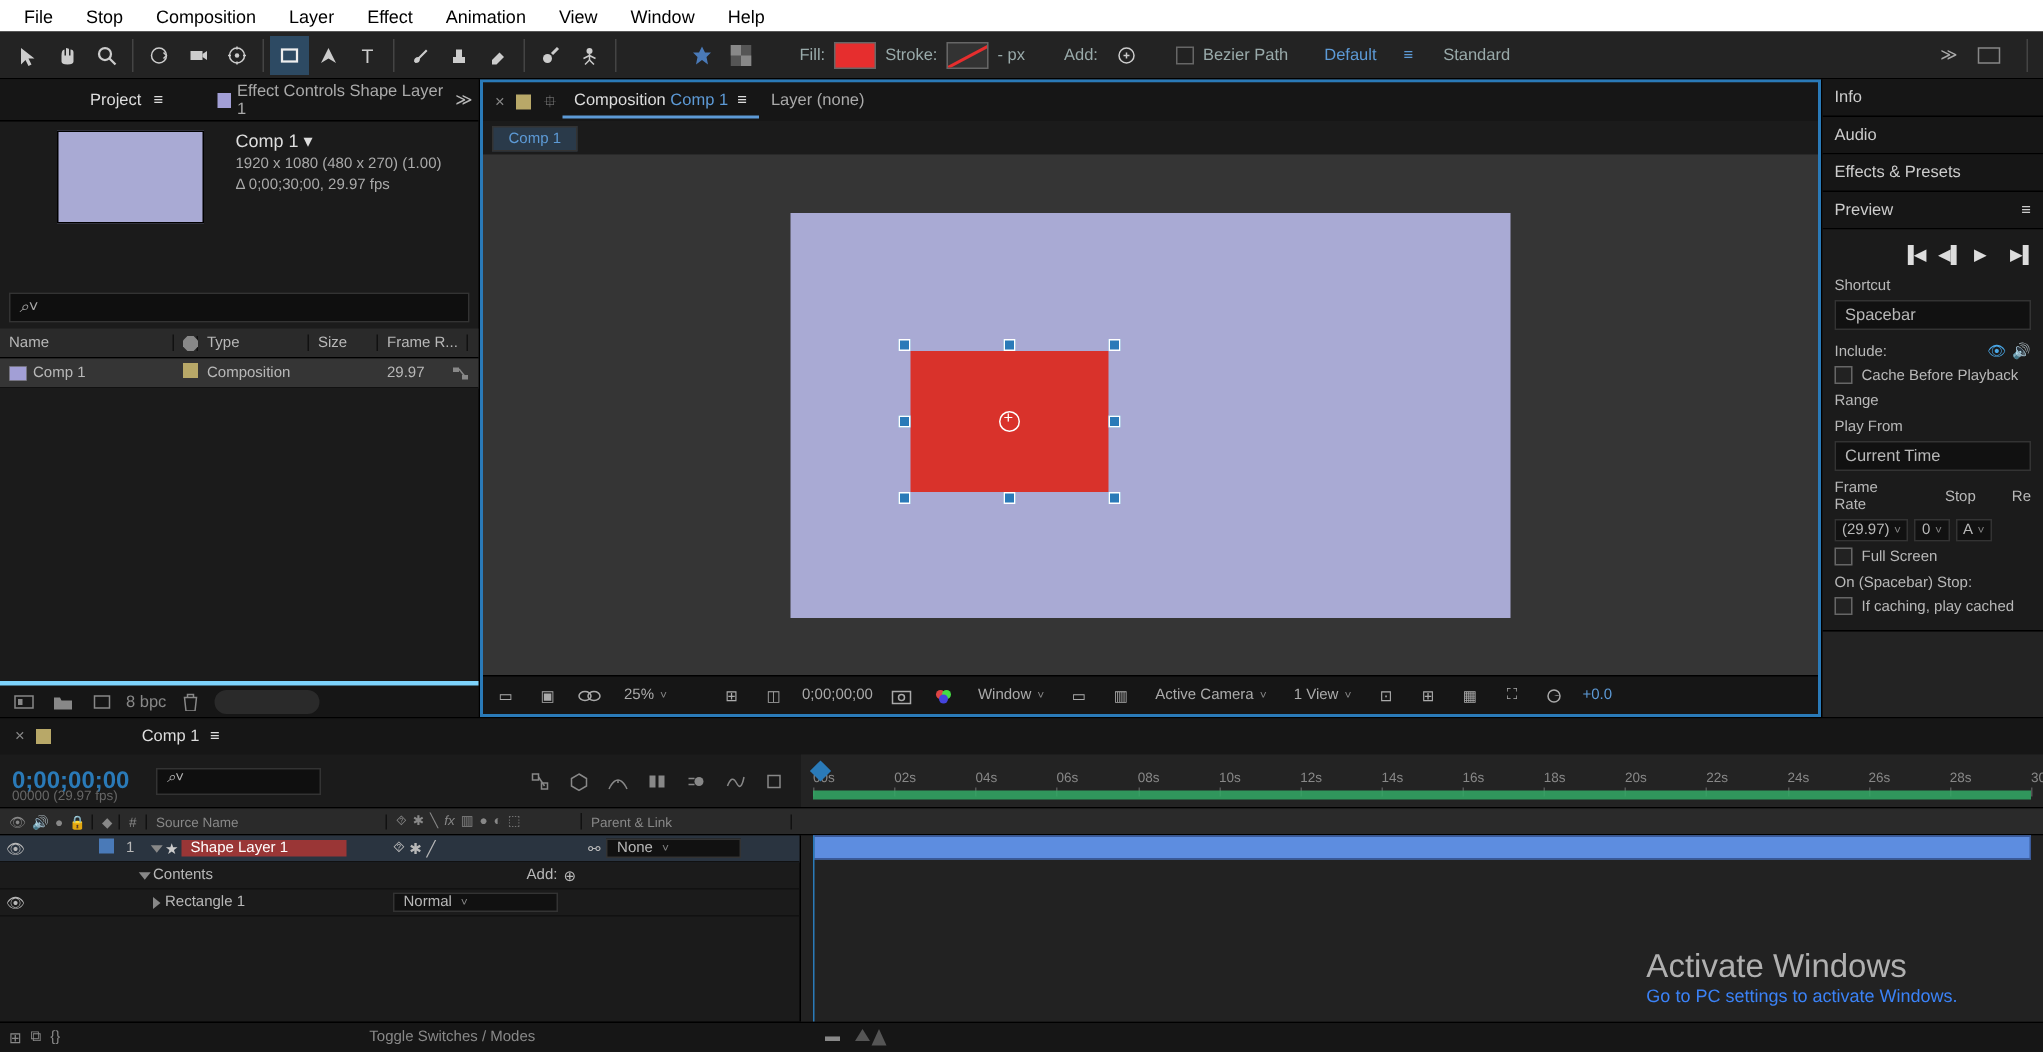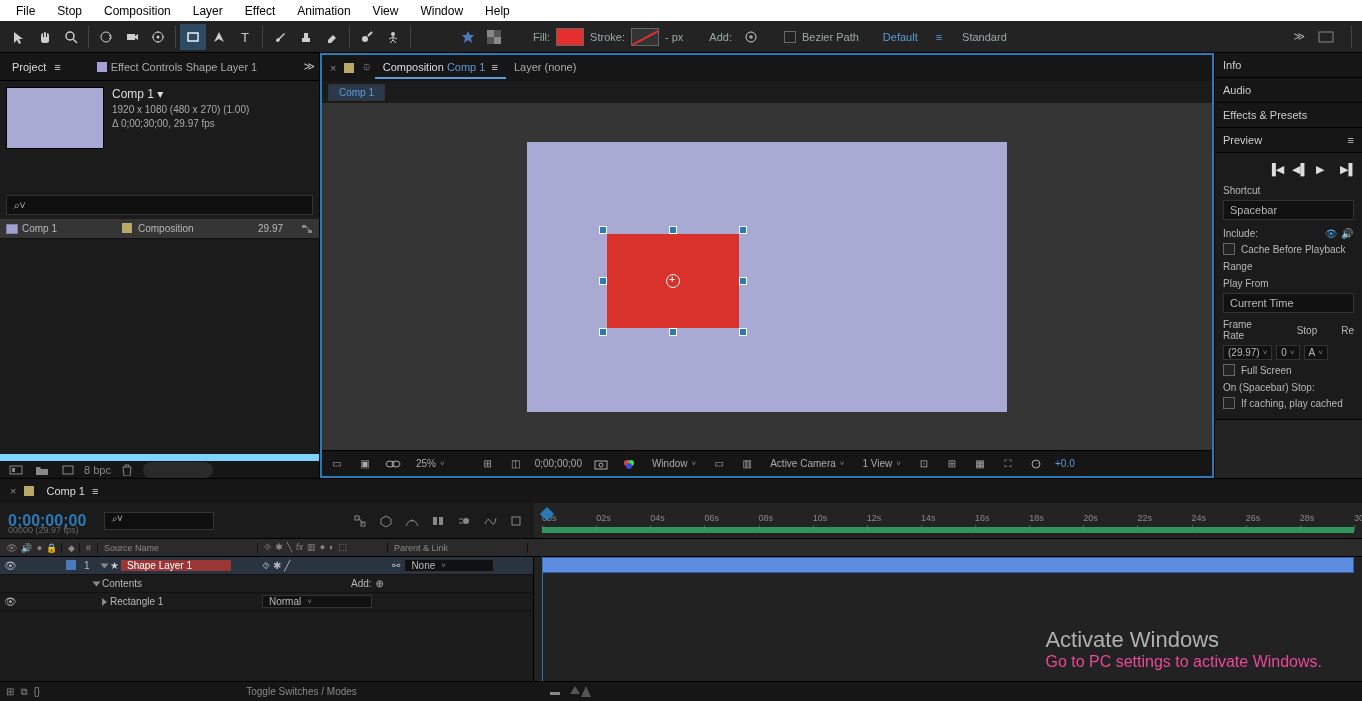--- a/index.html
+++ b/index.html
@@ -25,37 +25,37 @@
 
 
 .main { display: flex; height: 425px; }
 .left-panel { width: 320px; background: #1b1b1b; border-right: 1px solid #000; display: flex; flex-direction: column; }
 .center-panel { flex: 1; background: #232323; border: 2px solid #2a7ab8; display: flex; flex-direction: column; }
 .right-panel { width: 148px; background: #232323; border-left: 1px solid #000; display: flex; flex-direction: column; overflow: hidden; }
 
 
 .ptabs { height: 28px; background: #161616; display: flex; align-items: center; padding: 0 4px; font-size: 11px; border-bottom: 1px solid #000; }
 .ptab { padding: 4px 8px; color: #aaa; display: flex; align-items: center; gap: 4px; }
-.ptab.active { color: #ddd; }
+.ptab.active { color: #ddd; margin-left: 48px; }
 .ptab .menu-i { margin-left: 4px; }
 .push { margin-left: auto; }
 
 
-.proj-head { display: flex; padding: 6px; gap: 8px; }
+.proj-head { display: flex; padding: 6px; gap: 21px; margin-left: 32px; }
 .proj-thumb { width: 98px; height: 62px; background: #a9aad4; border: 1px solid #000; }
 .proj-meta { font-size: 10px; line-height: 14px; color: #aaa; }
 .proj-meta .title { color: #ddd; font-size: 12px; margin-bottom: 2px; }
 .search-row { padding: 0 6px; margin: 10px 0 4px; }
 .search-row .sb { background: #0f0f0f; border: 1px solid #333; height: 20px; border-radius: 0; display: flex; align-items: center; padding: 0 6px; color: #aaa; font-style: italic; }
 
 .proj-cols { display: flex; background: #2a2a2a; height: 20px; align-items: center; font-size: 10px; border-bottom: 1px solid #000; }
 .proj-cols .col { padding: 0 6px; border-right: 1px solid #111; }
 .proj-row { display: flex; height: 20px; align-items: center; background: #353535; font-size: 10px; border-bottom: 1px solid #111; }
 .proj-row .cell { padding: 0 6px; }
-.proj-bottom { margin-top: auto; height: 24px; background: #161616; display: flex; align-items: center; gap: 6px; padding: 0 6px; border-top: 7px solid #7dd3fc; }
+.proj-bottom { margin-top: auto; height: 24px; background: #161616; display: flex; align-items: center; gap: 6px; padding: 0 6px; border-top: 3px solid #7dd3fc; }
 .bbtn { width: 20px; height: 18px; display: flex; align-items: center; justify-content: center; color: #888; }
 .bpill { background: #2a2a2a; height: 16px; width: 70px; border-radius: 8px; }
 
 
 .ctabs { height: 26px; display: flex; align-items: center; font-size: 11px; padding: 0 4px; background: #161616; }
 .ctab { padding: 4px 8px; color: #aaa; border-bottom: 2px solid transparent; }
 .ctab.active { color: #ddd; border-bottom: 2px solid #5d9ad6; }
 .ctab .blue { color: #5d9ad6; }
 .ctab-sub { height: 22px; background: #1b1b1b; display: flex; align-items: center; padding: 0 6px; }
 .ctab-sub .chip { background: #2a3a4a; color: #5d9ad6; padding: 2px 10px; border: 1px solid #333; font-size: 10px; }
@@ -116,23 +116,23 @@
 .tri.down { transform: rotate(90deg); }
 .bar { position: absolute; left: 8px; right: 8px; height: 16px; background: #5d8de0; top: 0; border: 1px solid #3a5a9a; }
 .playline { position: absolute; left: 8px; top: 0; bottom: 0; width: 1px; background: #2a7ab8; }
 
 .tl-foot { height: 20px; background: #161616; display: flex; align-items: center; padding: 0 6px; font-size: 10px; color: #888; border-top: 1px solid #000; }
 .tl-foot-left { width: 534px; display: flex; align-items: center; gap: 6px; }
 .tl-foot-right { flex: 1; display: flex; align-items: center; gap: 10px; padding-left: 10px; }
 .mtn { display: flex; gap: 1px; }
 .mtn span { width: 0; height: 0; border-left: 5px solid transparent; border-right: 5px solid transparent; border-bottom: 8px solid #555; }
 
-.watermark { position: absolute; right: 40px; bottom: 30px; color: #999; text-align: left; }
+.watermark { position: absolute; right: 57px; bottom: 30px; color: #999; text-align: left; }
 .watermark .t1 { font-size: 22px; color: #b0b0b0; font-weight: 300; }
-.watermark .t2 { font-size: 16px; color: #ec4899; }
+.watermark .t2 { font-size: 12px; color: #3b82f6; }
 
 svg { display: block; }
 </style>
 </head>
 <body>
 
 <div class="menubar">
   <span class="mi">File</span>
   <span class="mi">Stop</span>
   <span class="mi">Composition</span>
@@ -308,20 +308,31 @@
       <div class="proj-meta">
         <div class="title">Comp 1 ▾</div>
         <div>1920 x 1080  (480 x 270) (1.00)</div>
         <div>Δ 0;00;30;00, 29.97 fps</div>
       </div>
     </div>
     <div style="height:30px"></div>
     <div class="search-row">
         <div class="sb">⌕˅</div>
       </div>
+    <div class="proj-cols">
+      <div class="col" style="width:116px">Name</div>
+      <div class="col" style="width:16px">
+          <svg width="10" height="10">
+            <rect width="10" height="10" fill="#888" transform="rotate(45 5 5)"></rect>
+          </svg>
+        </div>
+      <div class="col" style="width:74px">Type</div>
+      <div class="col" style="width:46px">Size</div>
+      <div class="col">Frame R...</div>
+    </div>
     <div class="proj-row">
       <div class="cell" style="width:116px;display:flex;align-items:center;gap:4px">
           <svg width="12" height="10">
             <rect width="12" height="10" fill="#a29fd6" stroke="#666"></rect>
           </svg>
           <span>Comp 1</span>
         </div>
       <div class="cell" style="width:16px"><span style="width:10px;height:10px;background:#b8a868;display:inline-block"></span></div>
       <div class="cell" style="width:74px">Composition</div>
       <div class="cell" style="width:46px"></div>

